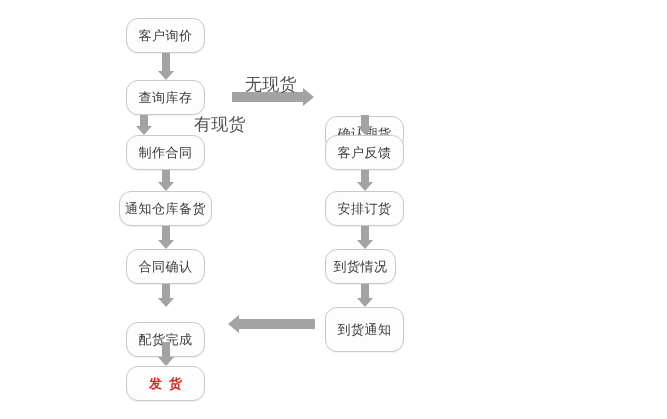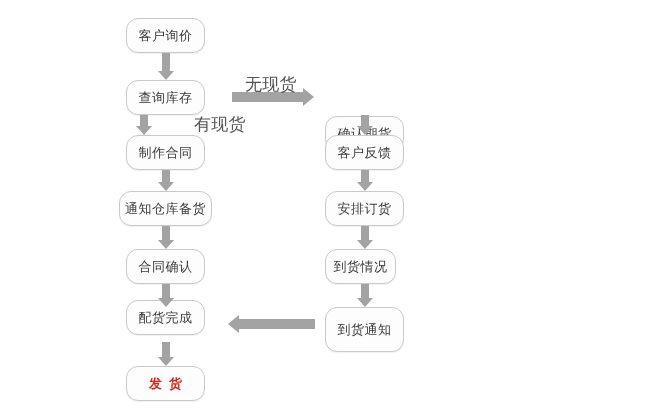--- a/index.html
+++ b/index.html
@@ -126,21 +126,21 @@
   </div>
 
   <div class="node wide" style="left:119px; top:191px; width:93px; height:35px;font-family:Liberation Mono, monospace;">
     <span>通知仓库备货</span>
   </div>
 
   <div class="node" style="left:126px; top:249px; width:79px; height:35px;">
     <span>合同确认</span>
   </div>
 
-  <div class="node" style="left:126px; top:300px; width:79px; height:35px;">
+  <div class="node" style="left:126px; top:322px; width:79px; height:35px;">
     <span>配货完成</span>
   </div>
 
   <div class="node ship" style="left:126px; top:366px; width:79px; height:35px;">
     <span>发货</span>
   </div>
 
   <div class="node" style="left:325px; top:80px; width:79px; height:35px;margin-top:36px;">
     <span>确认期货</span>
   </div>

